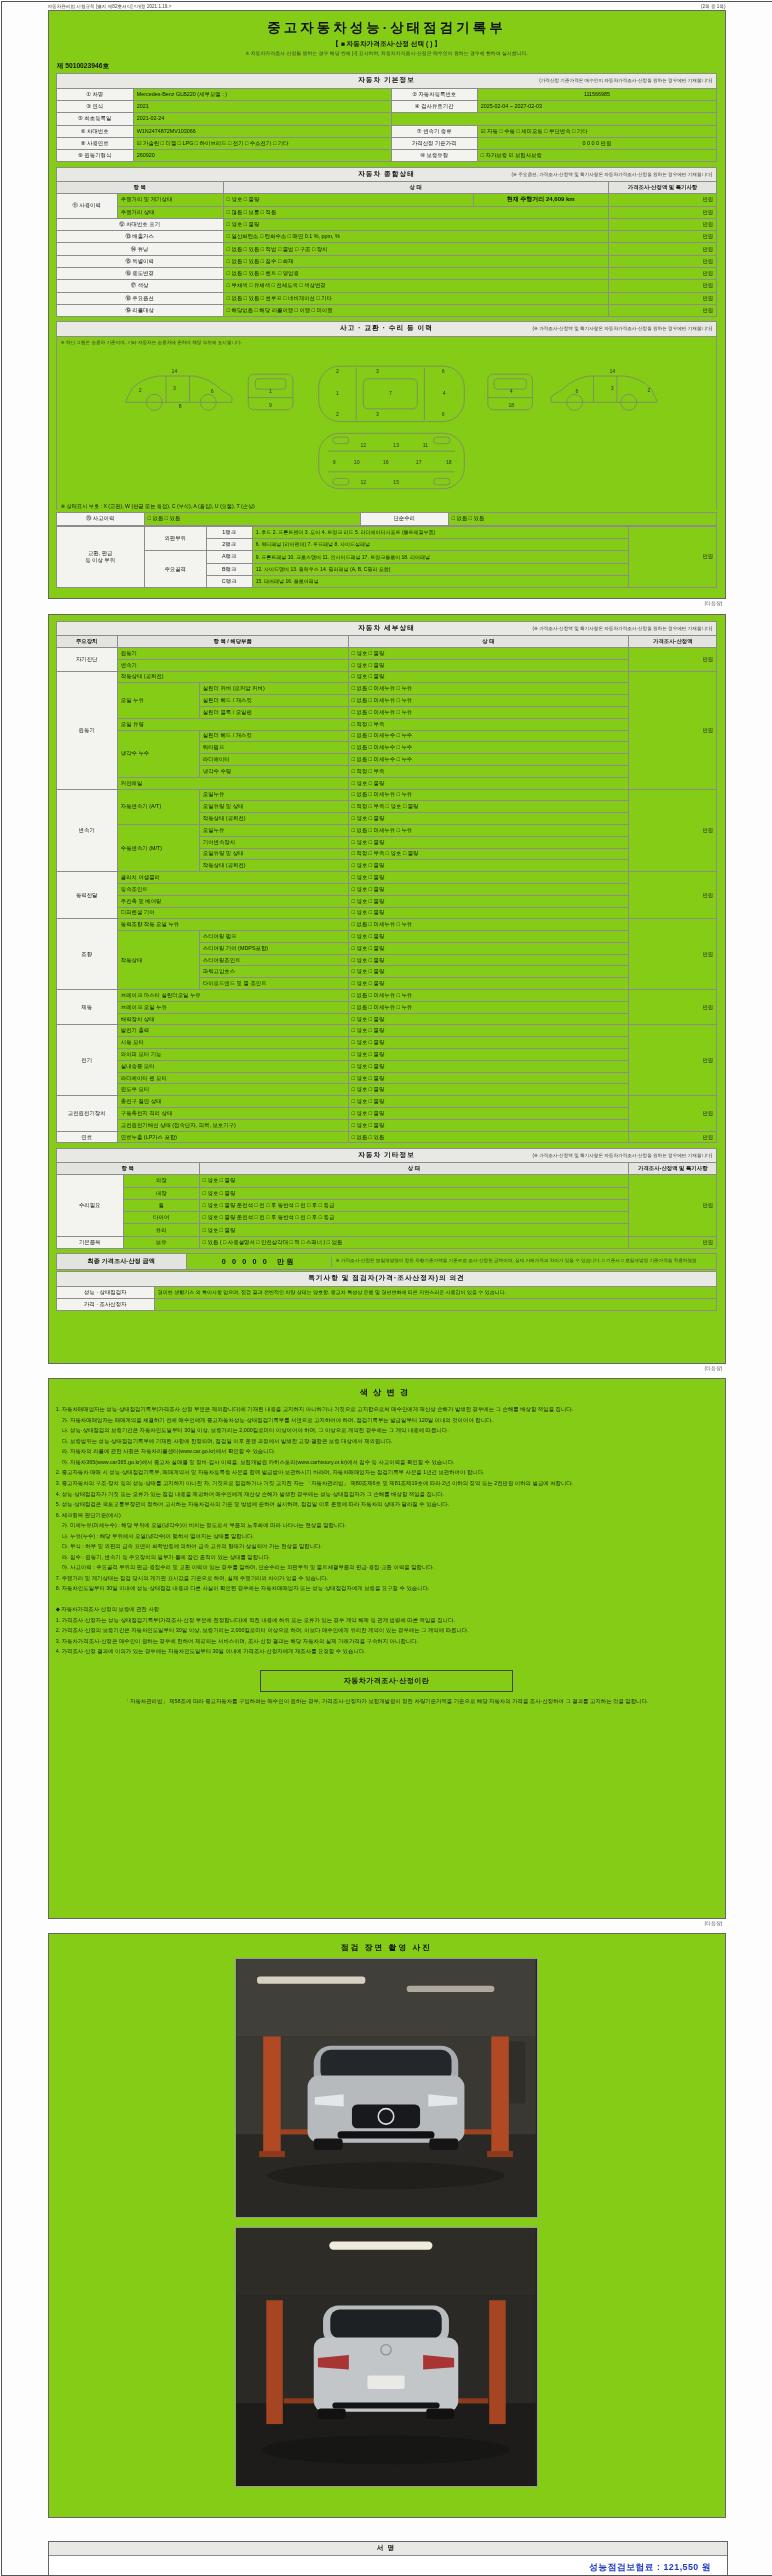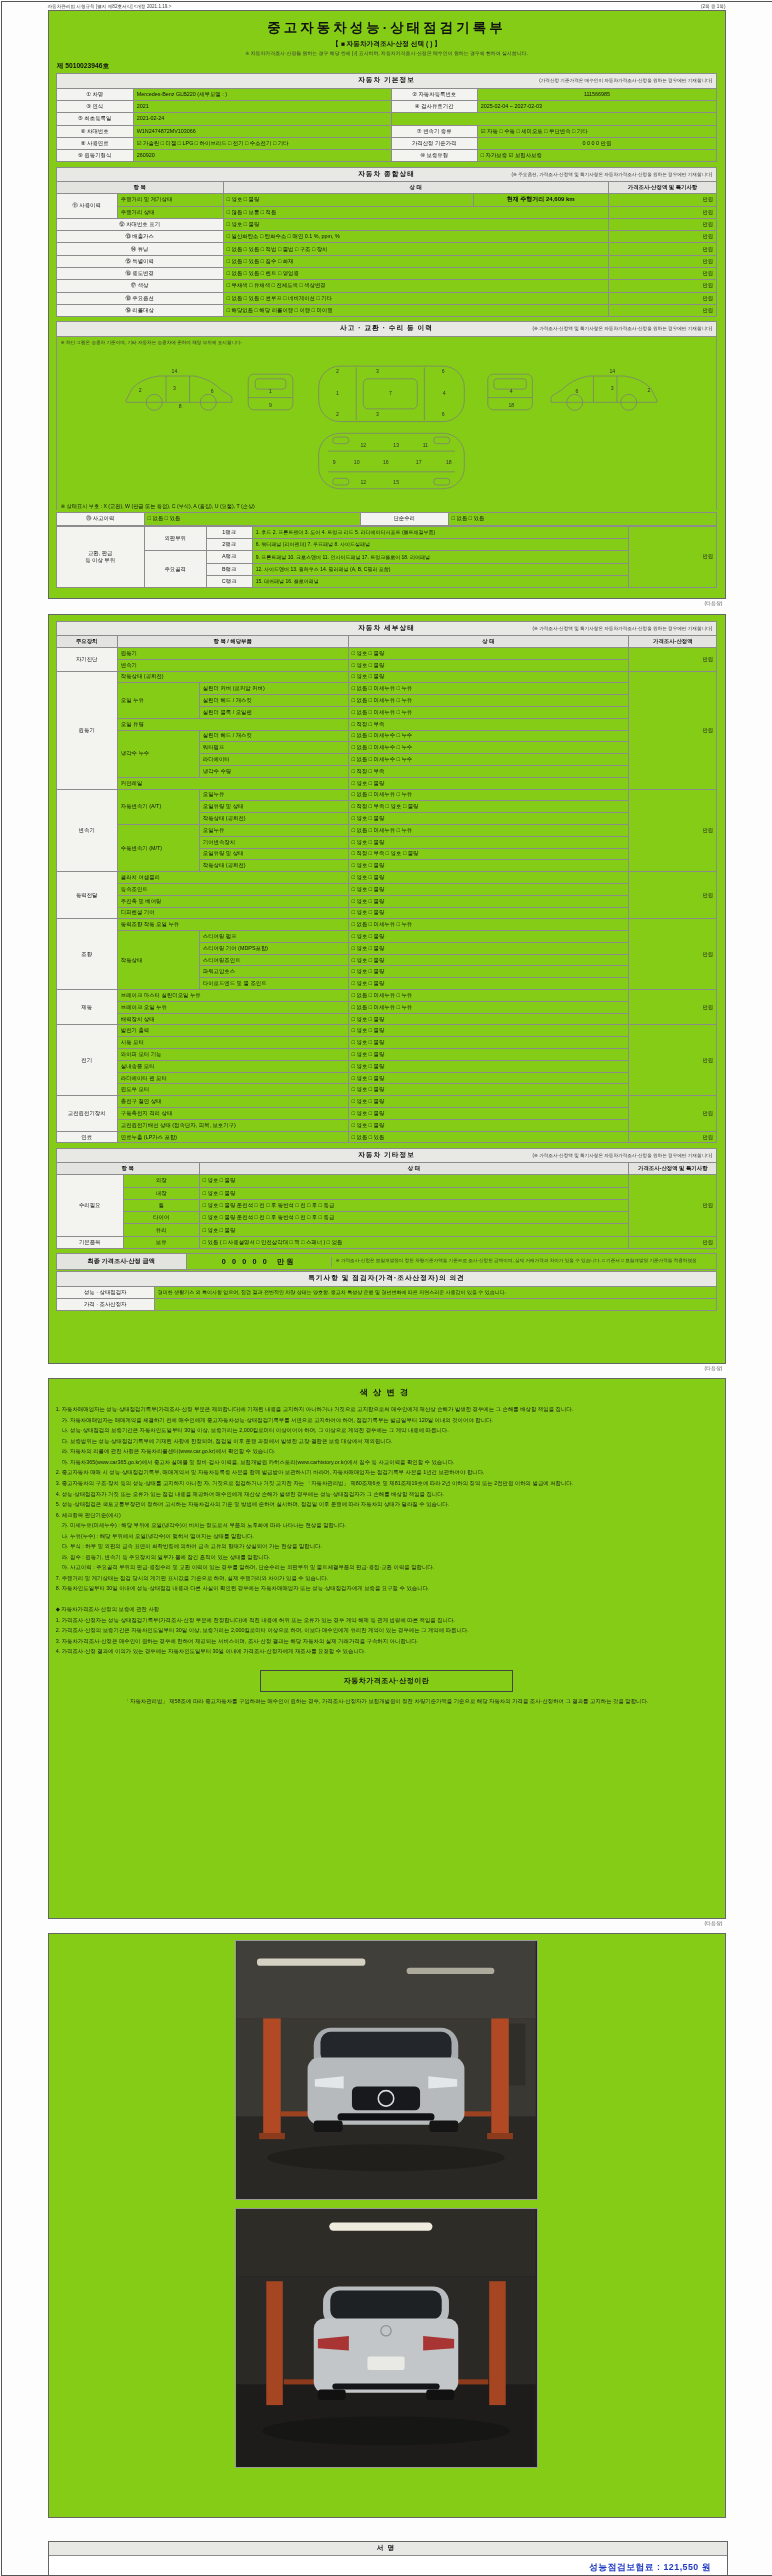--- a/index.html
+++ b/index.html
@@ -669,20 +669,21 @@
         <div class="nline">4. 가격조사·산정 결과에 이의가 있는 경우에는 자동차인도일부터 30일 이내에 가격조사·산정자에게 재조사를 요청할 수 있습니다.</div>
       </div>
     <div class="lawbox">자동차가격조사·산정이란</div>
     <div class="lawtext">「자동차관리법」 제58조에 따라 중고자동차를 구입하려는 매수인이 원하는 경우, 가격조사·산정자가 보험개발원이 정한 차량기준가액을 기준으로 해당 자동차의 가격을 조사·산정하여 그 결과를 고지하는 것을 말합니다.</div>
   </div>
   <div class="nextlabel">(다음장)</div>
 
   <div class="gap"></div>
 
   <div class="page" style="min-height:585px">
+    <div class="photoshead">점검 장면 촬영 사진</div>
 
     <div class="photoframe">
       <svg viewBox="0 0 580 500" width="300" height="258">
         <rect width="580" height="500" fill="#34322d"></rect>
         <rect width="580" height="150" fill="#413f39"></rect>
         <rect x="40" y="34" width="210" height="14" rx="6" fill="#ddd9c9" opacity="0.95"></rect>
         <rect x="330" y="52" width="170" height="12" rx="6" fill="#c9c5b4" opacity="0.8"></rect>
         <rect y="150" width="580" height="190" fill="#3a3832"></rect>
         <rect x="500" y="160" width="60" height="120" fill="#302e29"></rect>
         <rect y="340" width="580" height="160" fill="#292824"></rect>

